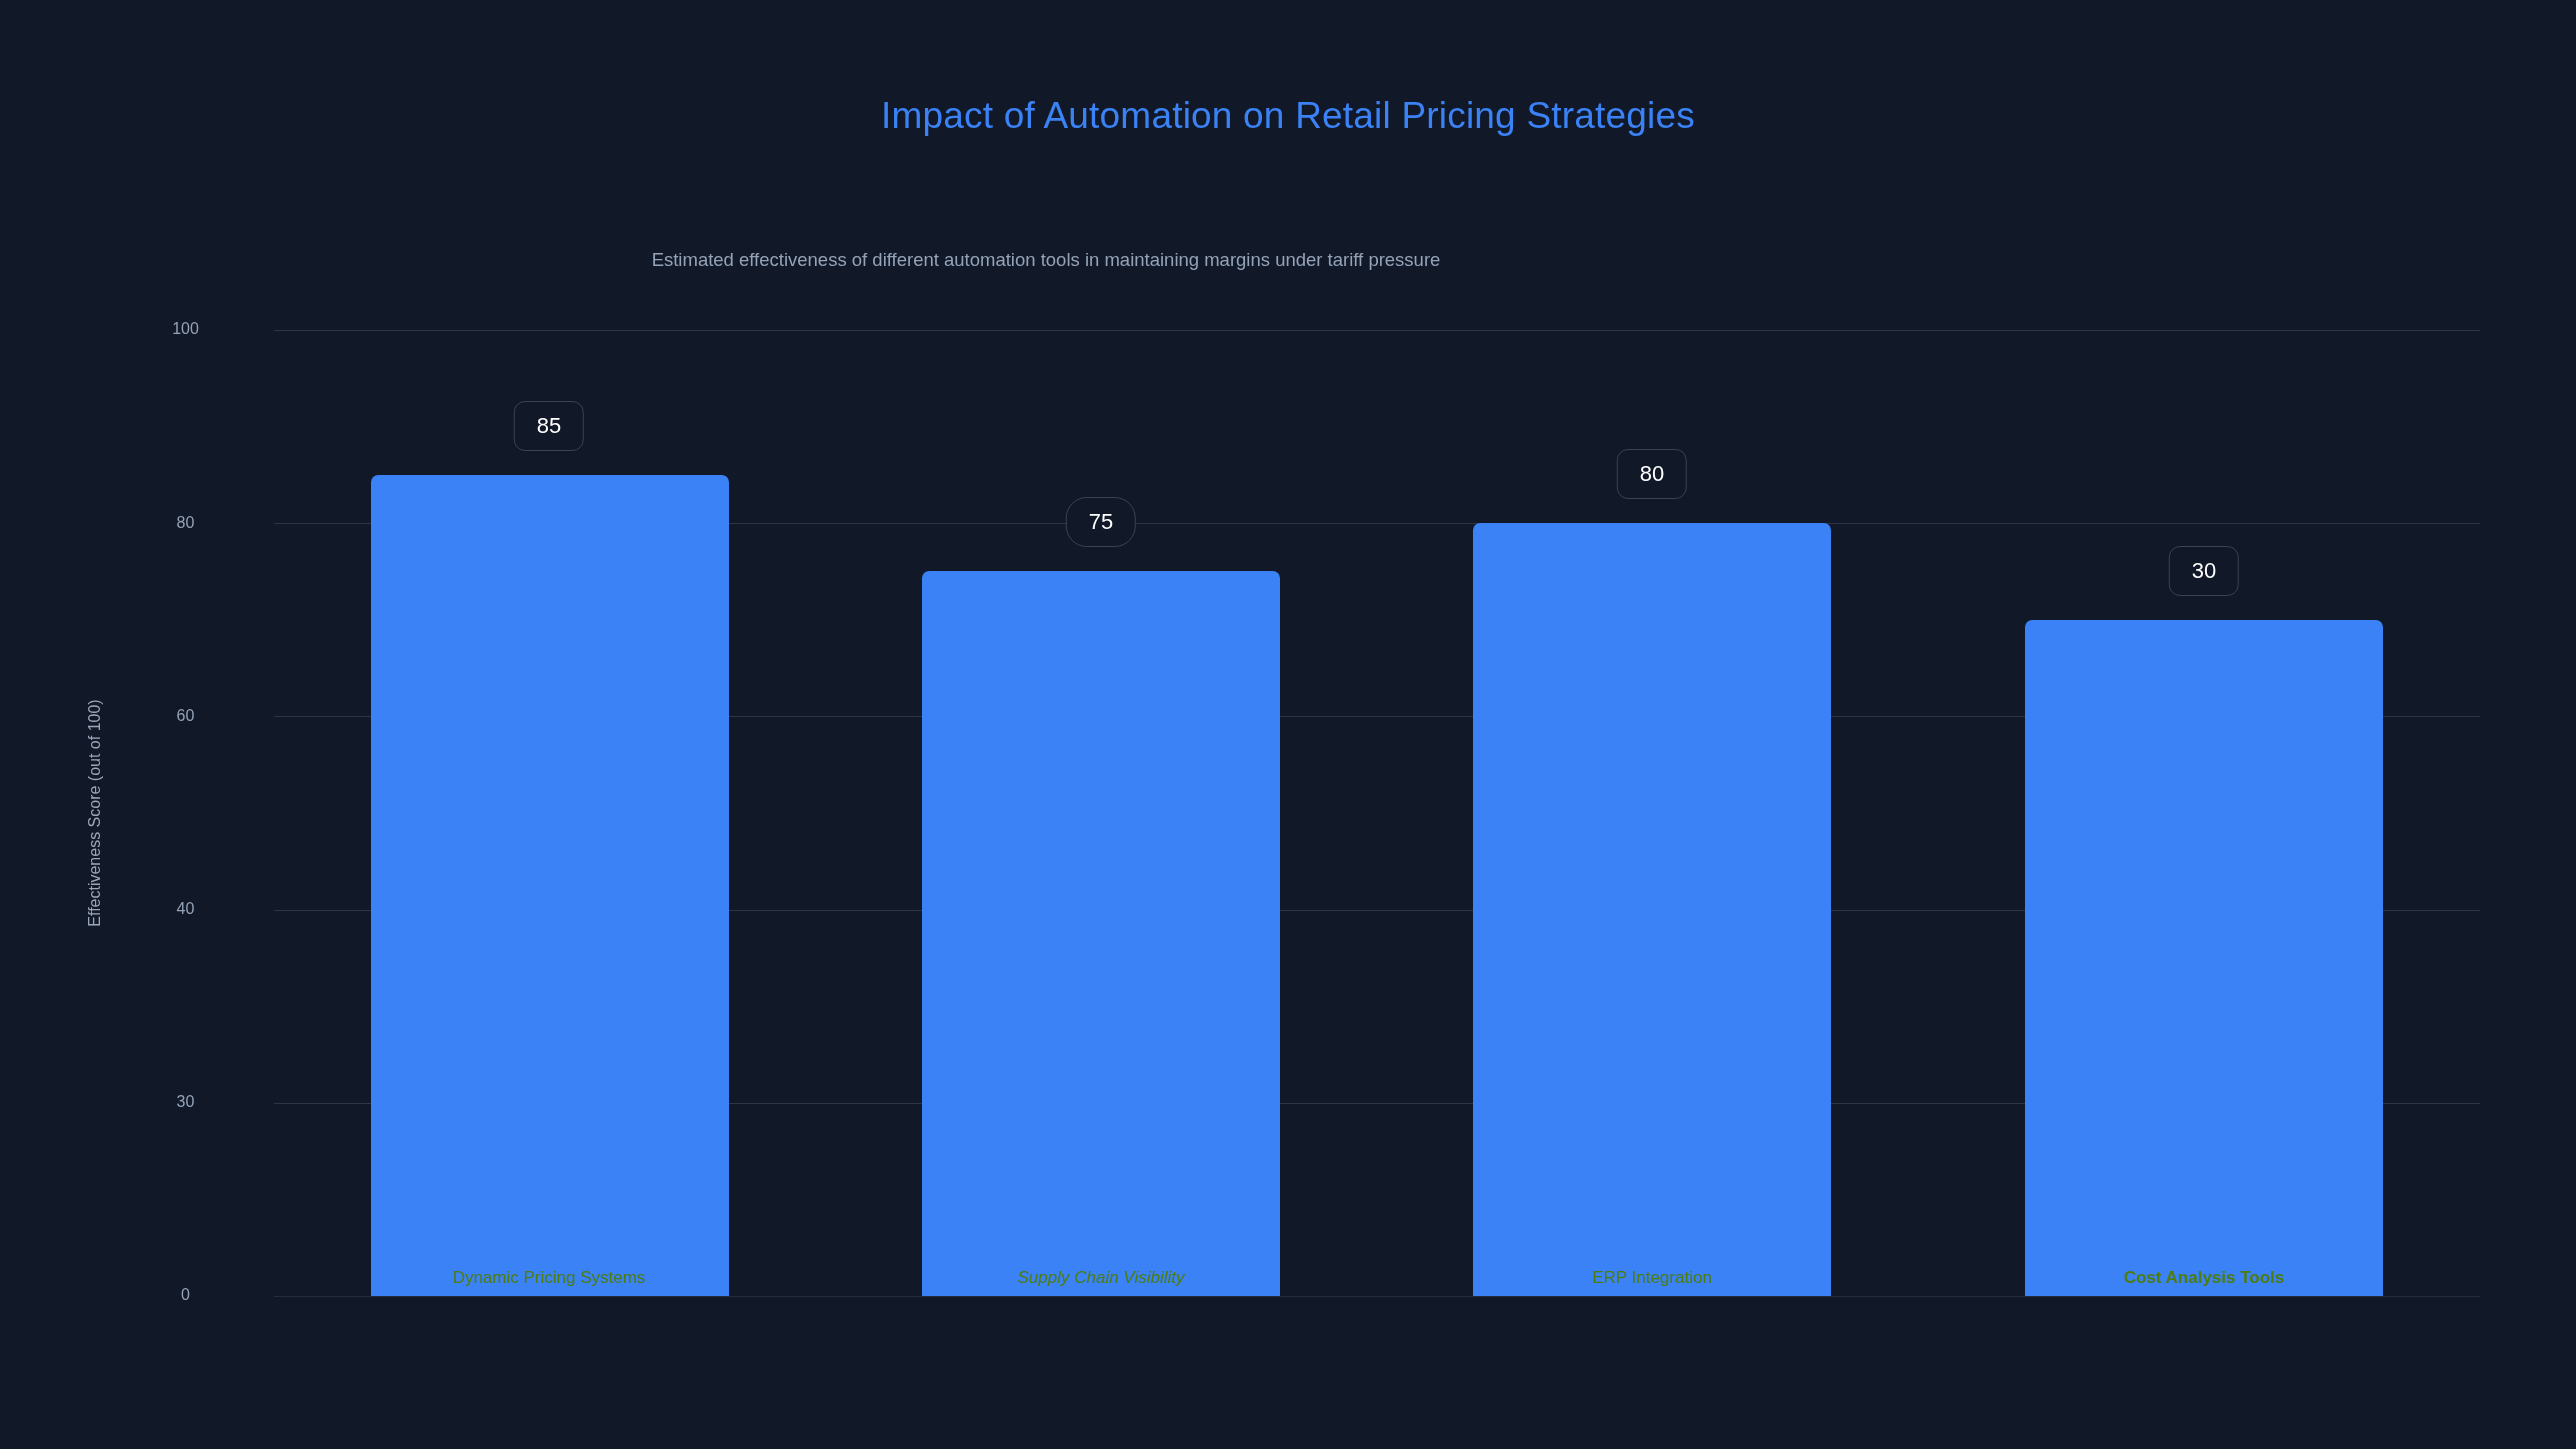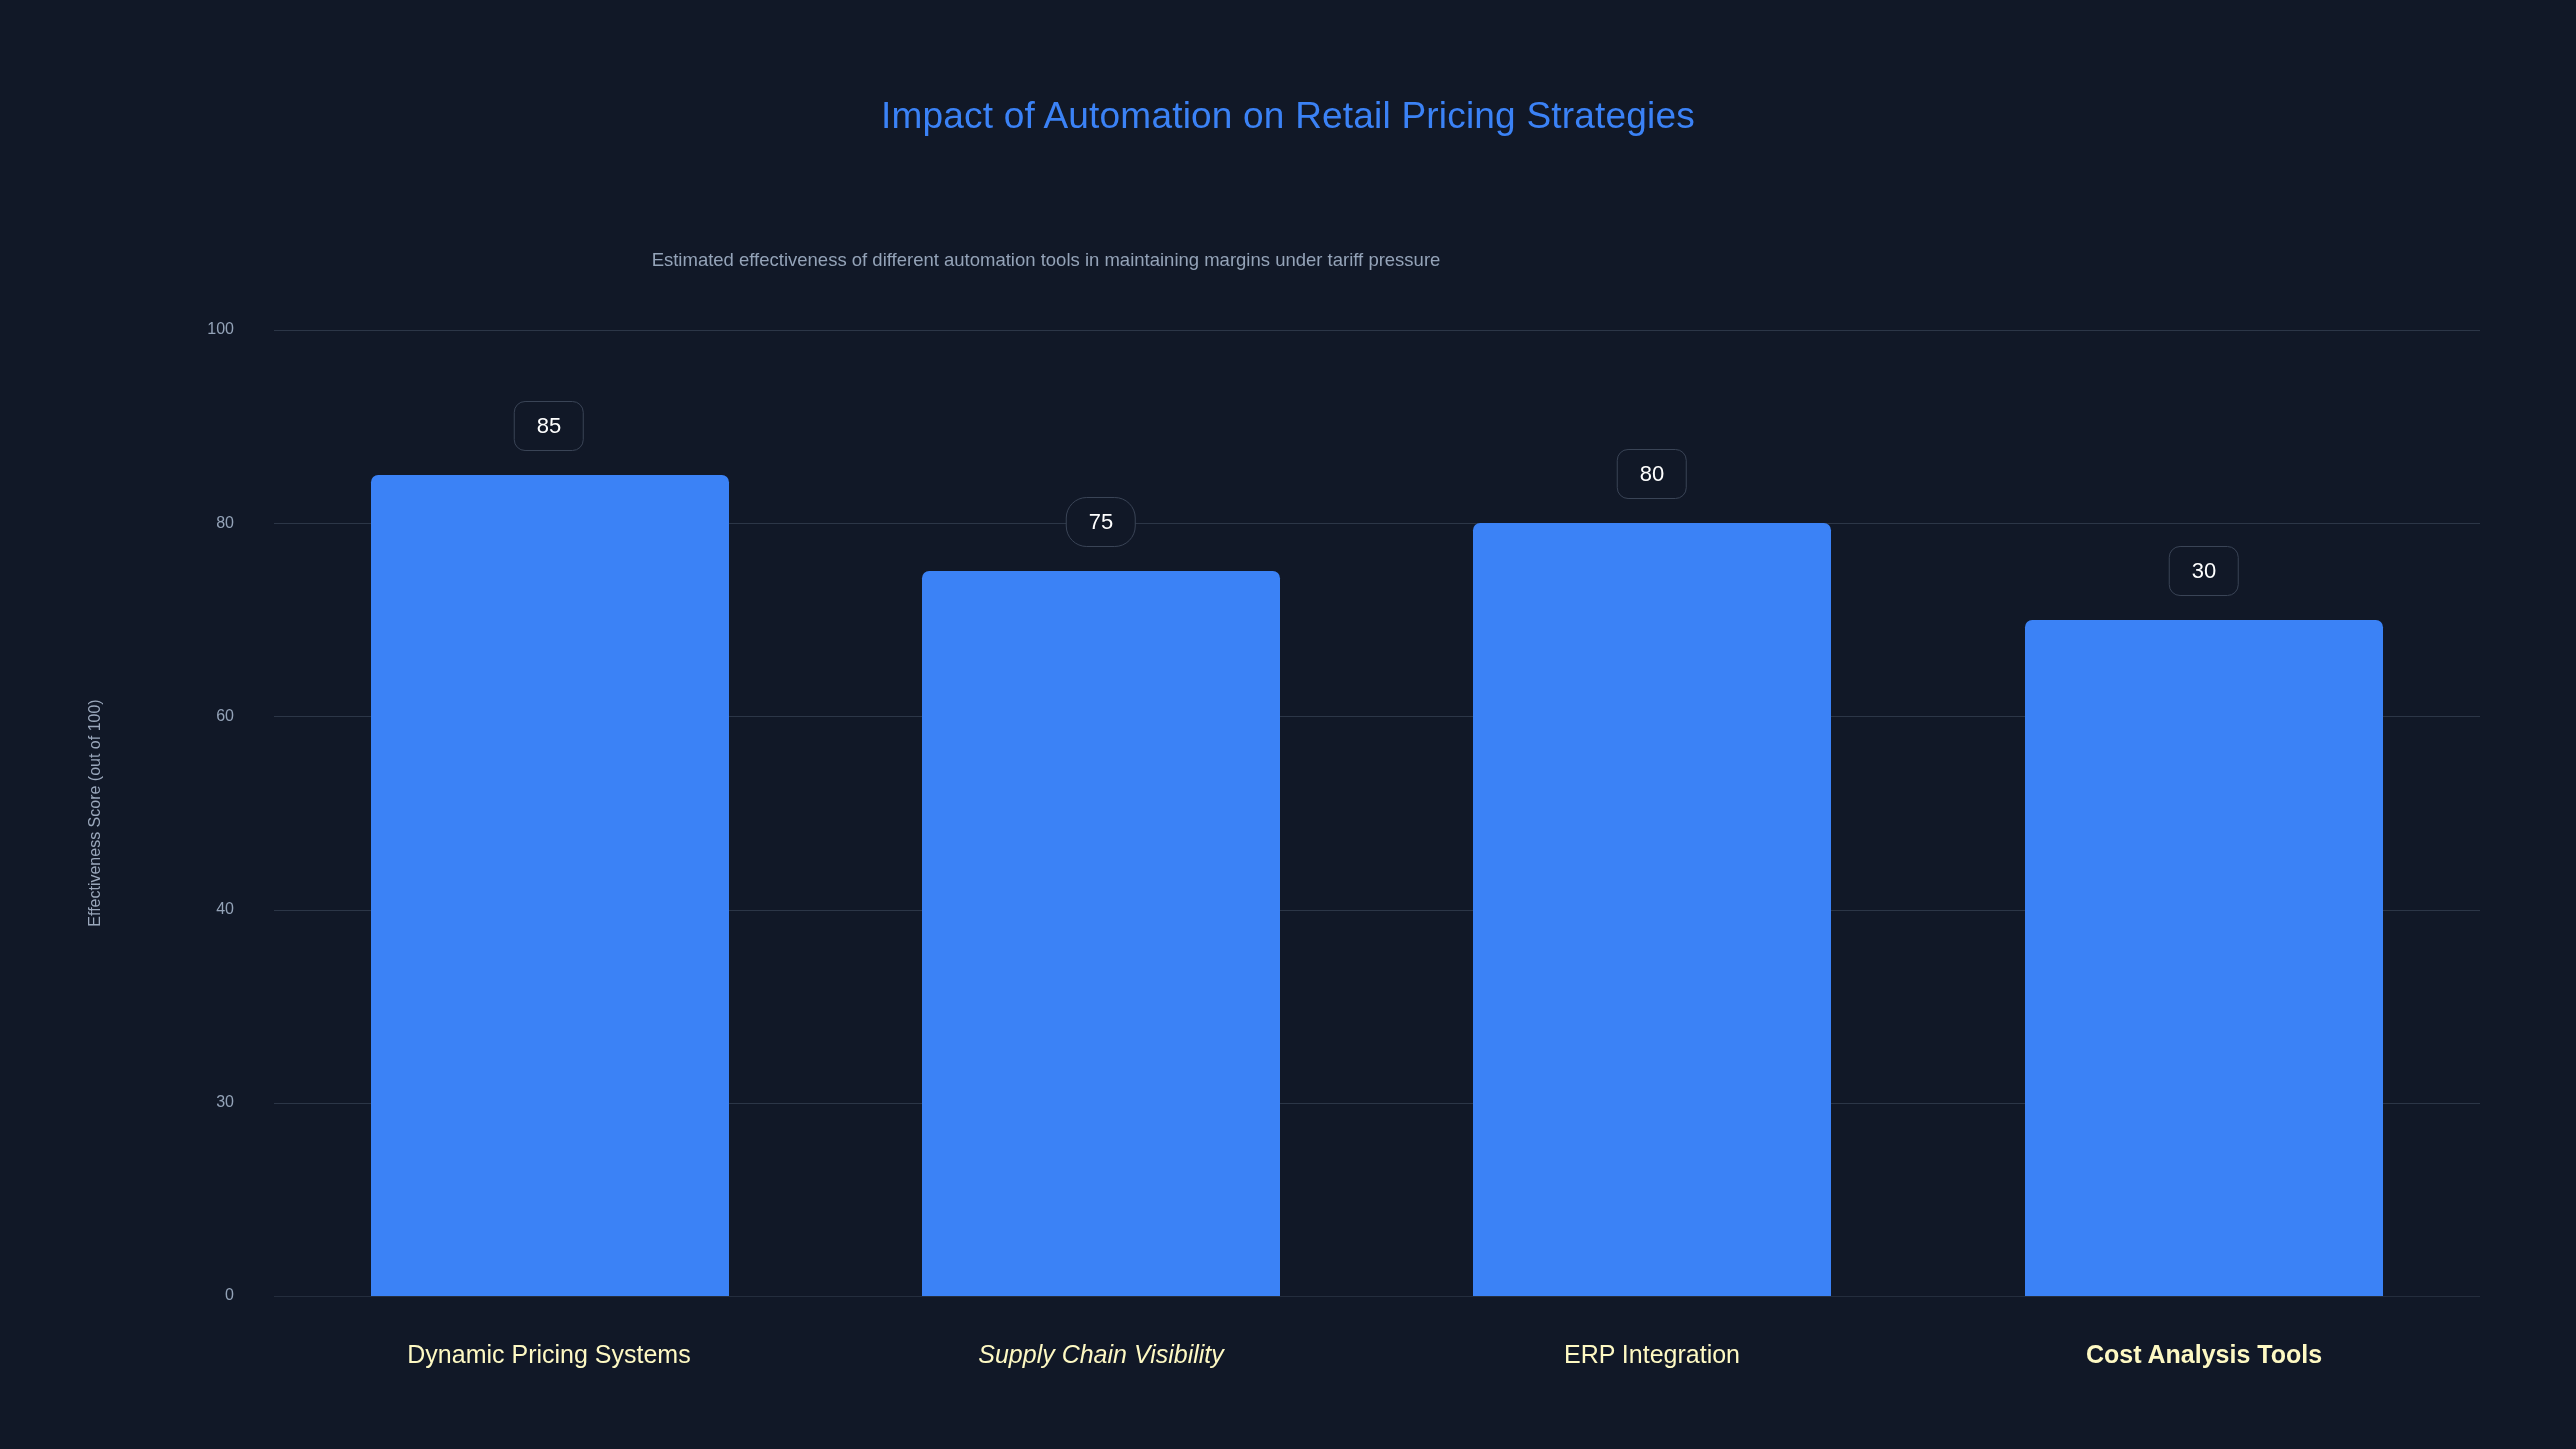--- a/index.html
+++ b/index.html
@@ -34,21 +34,21 @@
   
   .gridline {
     position:absolute; left:0; width:2206px; height:0.8px;
     background:#2c3647;
   }
   .gridline.baseline { background:#242d3d; }
 
   
   .ytick {
     position:absolute; right:2594px;   
-    text-align:right;
+    text-align:center;
     font-size:16px; color:#94a3b8; white-space:nowrap;
   }
   #y-axis-title {
     position:absolute; left:95px; top:813px;
     transform:translate(-50%,-50%) rotate(-90deg);
     transform-origin:50% 50%;
     font-size:16px; color:#9aa7bb; white-space:nowrap;
   }
 
   
@@ -67,23 +67,23 @@
     display:flex; align-items:center; justify-content:center;
     background:#111827;
     border:1.2px solid #3a4456;
     border-radius:11.3px;
     font-size:22px; color:#ffffff;
     white-space:nowrap;
   }
 
   
   .xtick {
-    position:absolute; top:1340px;
+    position:absolute; top:1268px;
     transform:translateX(-50%);
-    font-size:25px; color:#fef9c3; white-space:nowrap;
+    font-size:17px; color:#4d7c0f; white-space:nowrap;
   }
 </style>
 </head>
 <body>
 
 <div id="canvas">
 
   <div id="chart-title">Impact of Automation on Retail Pricing Strategies</div>
 
   <div id="chart-subtitle">Estimated effectiveness of different automation tools in maintaining margins under tariff pressure</div>

